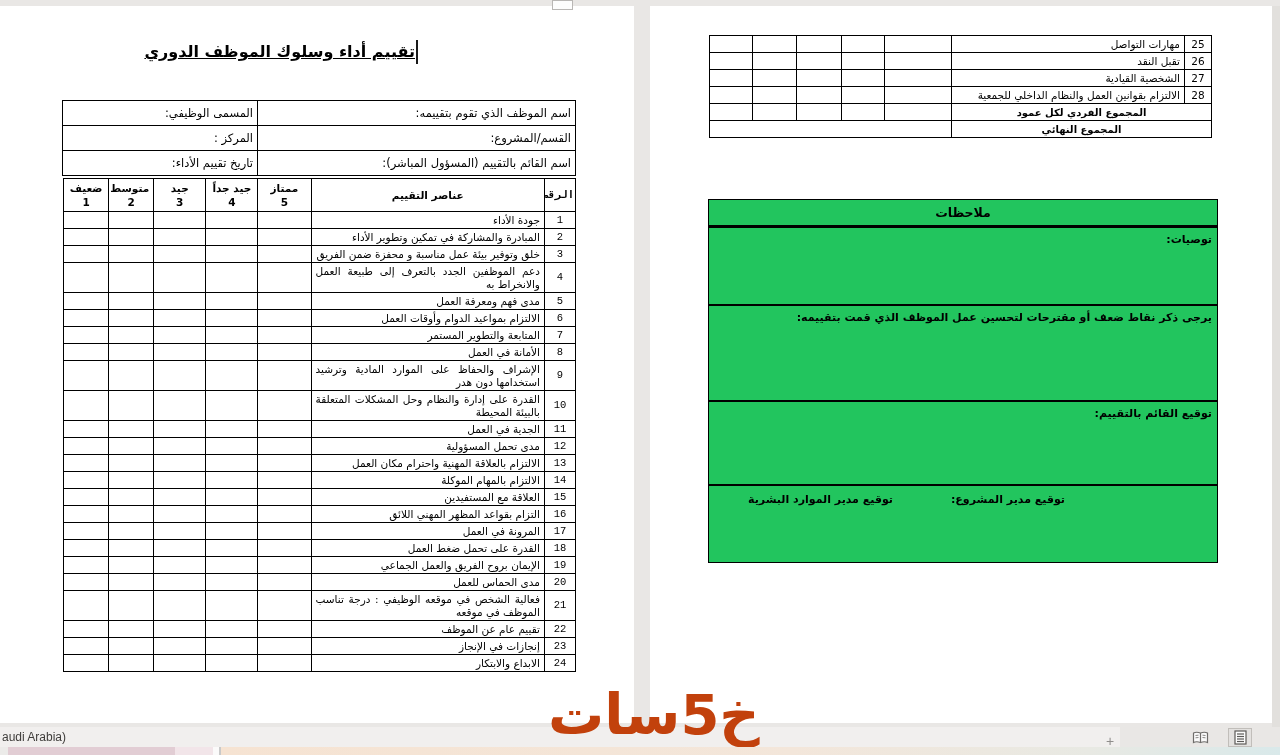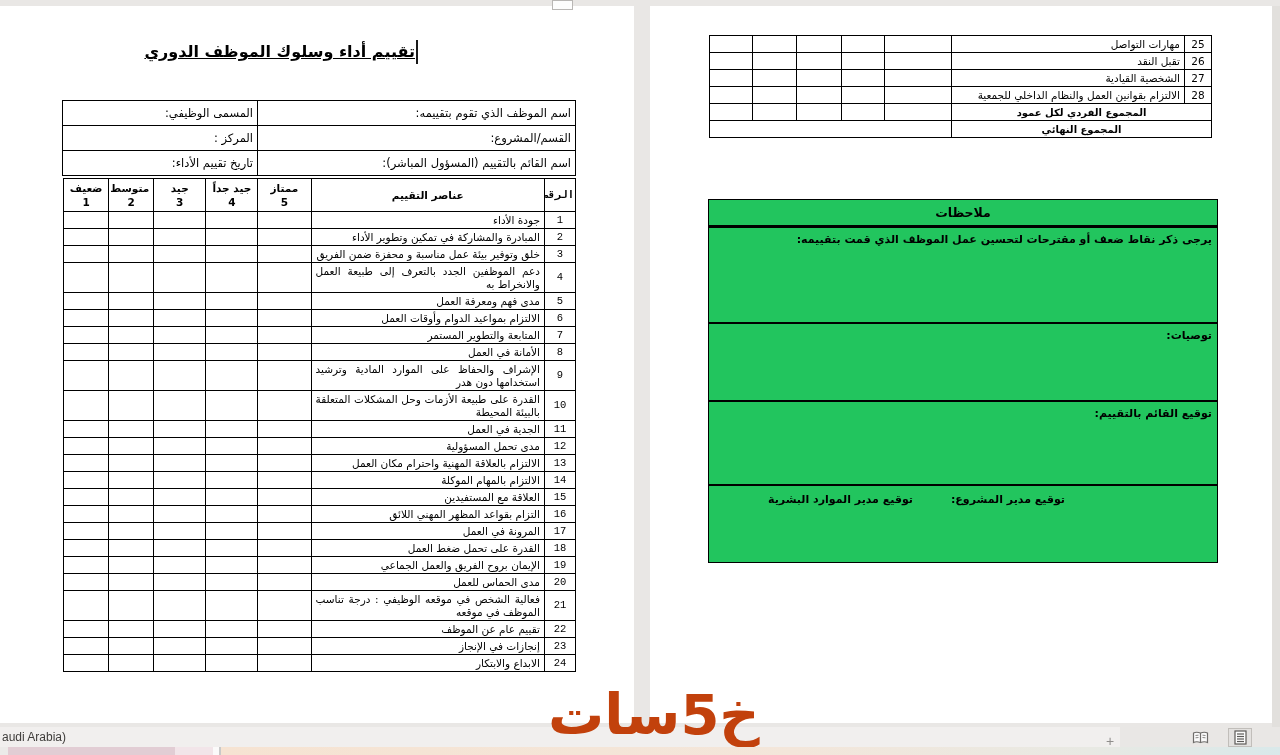--- a/index.html
+++ b/index.html
@@ -47,21 +47,21 @@
   .nt-head{height:25px; border-bottom:1px solid #000; text-align:center; font-weight:bold;
     font-size:12.5px; line-height:25px; color:#000;}
   .nt-sec{position:relative; color:#000;}
   .nt-sec .ntl{position:absolute; top:5px; right:5px; font-weight:bold; font-size:11px; white-space:nowrap;}
   .s1{height:95px;}
   .s2{height:94px; border-top:2px solid #000;}
   .s3{height:76px; border-top:2px solid #000;}
   .s4{height:82px; border-top:2px solid #000;}
   .s5{height:76px; border-top:2px solid #000;}
   .s5 .sig1{position:absolute; top:7px; right:152px; font-weight:bold; font-size:11px; white-space:nowrap;}
-  .s5 .sig2{position:absolute; top:7px; right:304px; font-weight:bold; font-size:11px; white-space:nowrap;margin-left:24px;}
+  .s5 .sig2{position:absolute; top:7px; right:324px; font-weight:bold; font-size:11px; white-space:nowrap;margin-left:24px;}
 
   
   #watermark{position:absolute; left:548px; top:682px; z-index:5; direction:rtl;
     font-size:56px; font-weight:bold; color:#c2410c; letter-spacing:2px; white-space:nowrap;}
 
   
   #statusbar{position:absolute; left:0; top:727px; width:1120px; height:20px;
     background:#f1efee; z-index:4;}
   #statusbar .lang{position:absolute; left:2px; top:3px; font-family:"Liberation Sans",sans-serif;
     font-size:12px; color:#3f3d3b;}
@@ -220,21 +220,21 @@
           <td class="n">9</td>
           <td class="c">الإشراف والحفاظ على الموارد المادية وترشيد استخدامها دون هدر</td>
           <td></td>
           <td></td>
           <td></td>
           <td></td>
           <td></td>
         </tr>
     <tr class="tall">
           <td class="n">10</td>
-          <td class="c">القدرة على طبيعة الأزمات وحل المشكلات المتعلقة بالبيئة المحيطة</td>
+          <td class="c">القدرة على إدارة والنظام وحل المشكلات المتعلقة بالبيئة المحيطة</td>
           <td></td>
           <td></td>
           <td></td>
           <td></td>
           <td></td>
         </tr>
     <tr>
           <td class="n">11</td>
           <td class="c">الجدية في العمل</td>
           <td></td>
@@ -422,25 +422,25 @@
         </tr>
     <tr>
           <td class="tlabel" colspan="2">المجموع النهائي</td>
           <td colspan="5"></td>
         </tr>
   </tbody>
     </table>
 
   <div class="notes">
     <div class="nt-head">ملاحظات</div>
+    <div class="nt-sec s3">
+      <span class="ntl">توصيات:</span>
+    </div>
     <div class="nt-sec s2">
       <span class="ntl">يرجى ذكر نقاط ضعف أو مقترحات لتحسين عمل الموظف الذي قمت بتقييمه:</span>
-    </div>
-    <div class="nt-sec s3">
-      <span class="ntl">توصيات:</span>
     </div>
     <div class="nt-sec s4">
       <span class="ntl">توقيع القائم بالتقييم:</span>
     </div>
     <div class="nt-sec s5">
       <span class="sig1">توقيع مدير المشروع:</span>
       <span class="sig2">توقيع مدير الموارد البشرية</span>
     </div>
   </div>
 </div>

